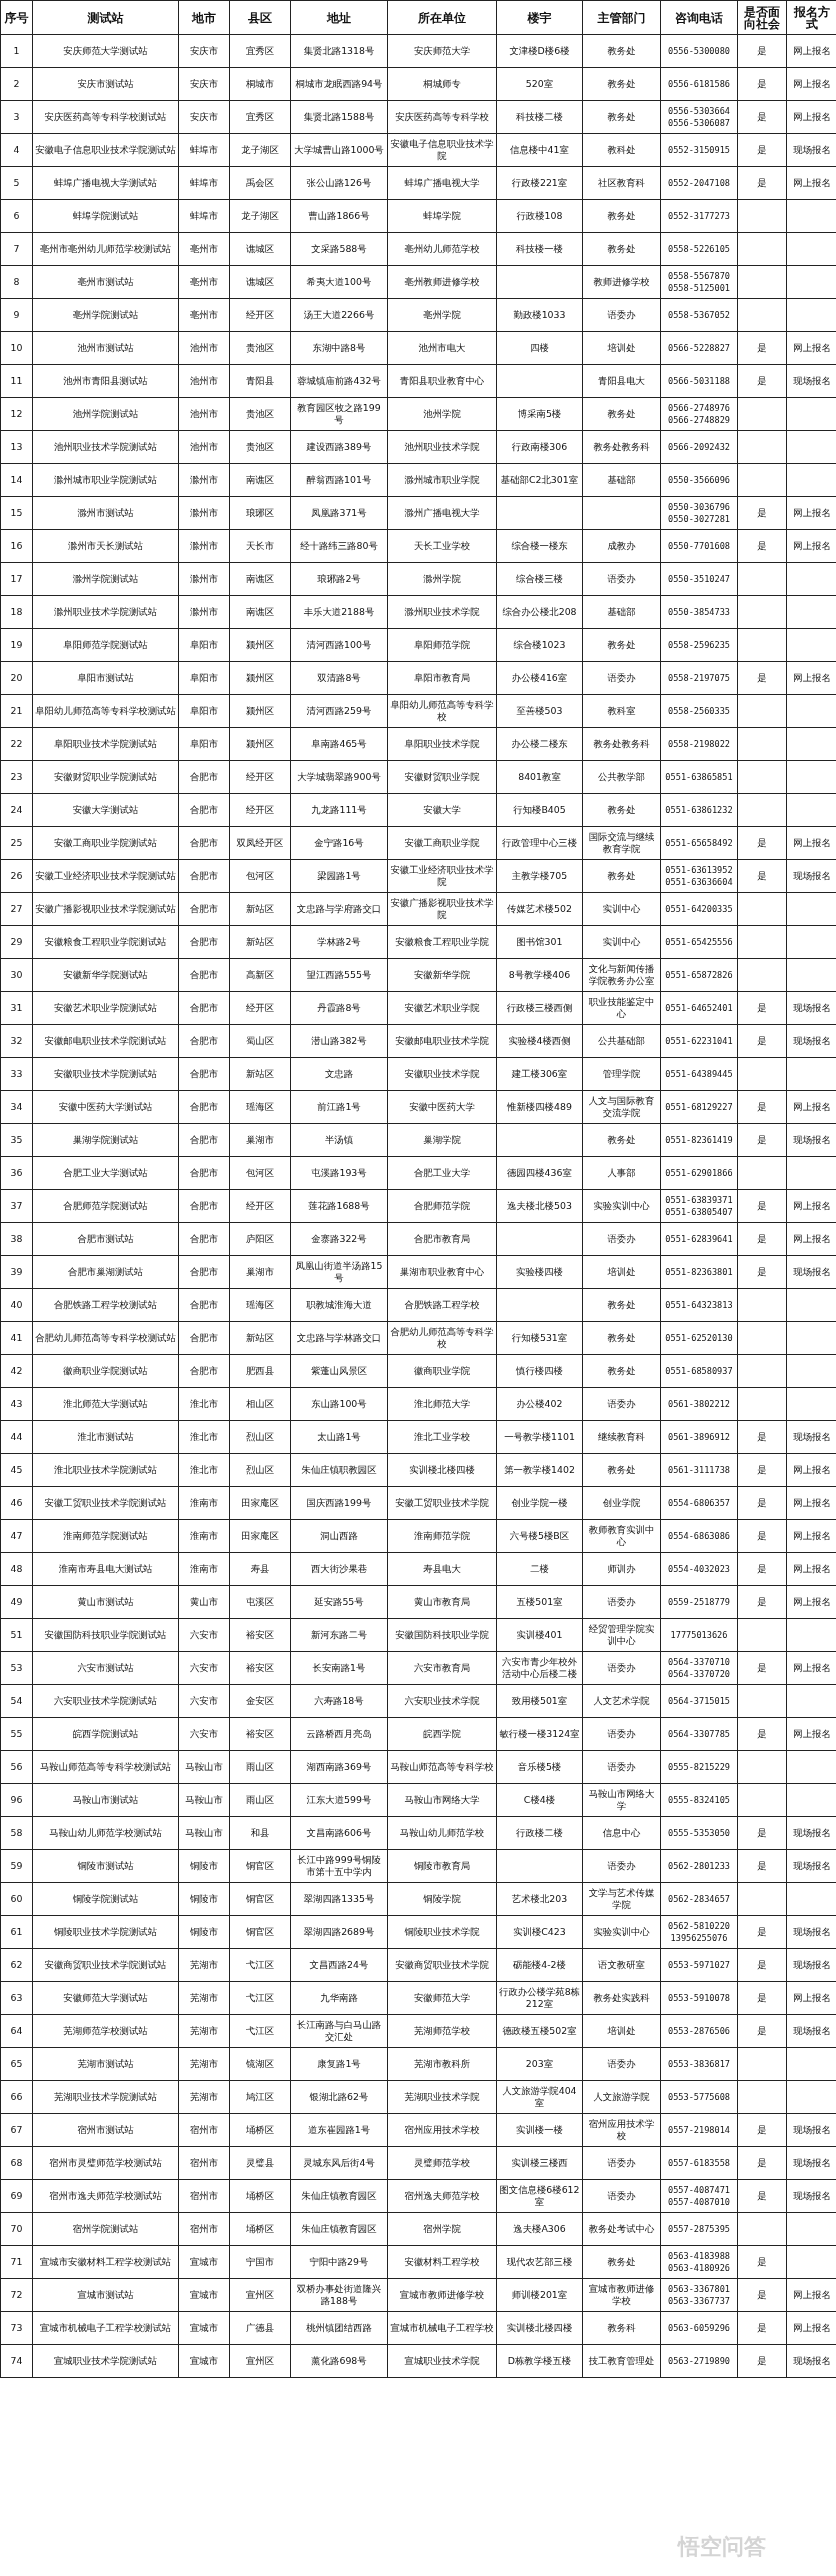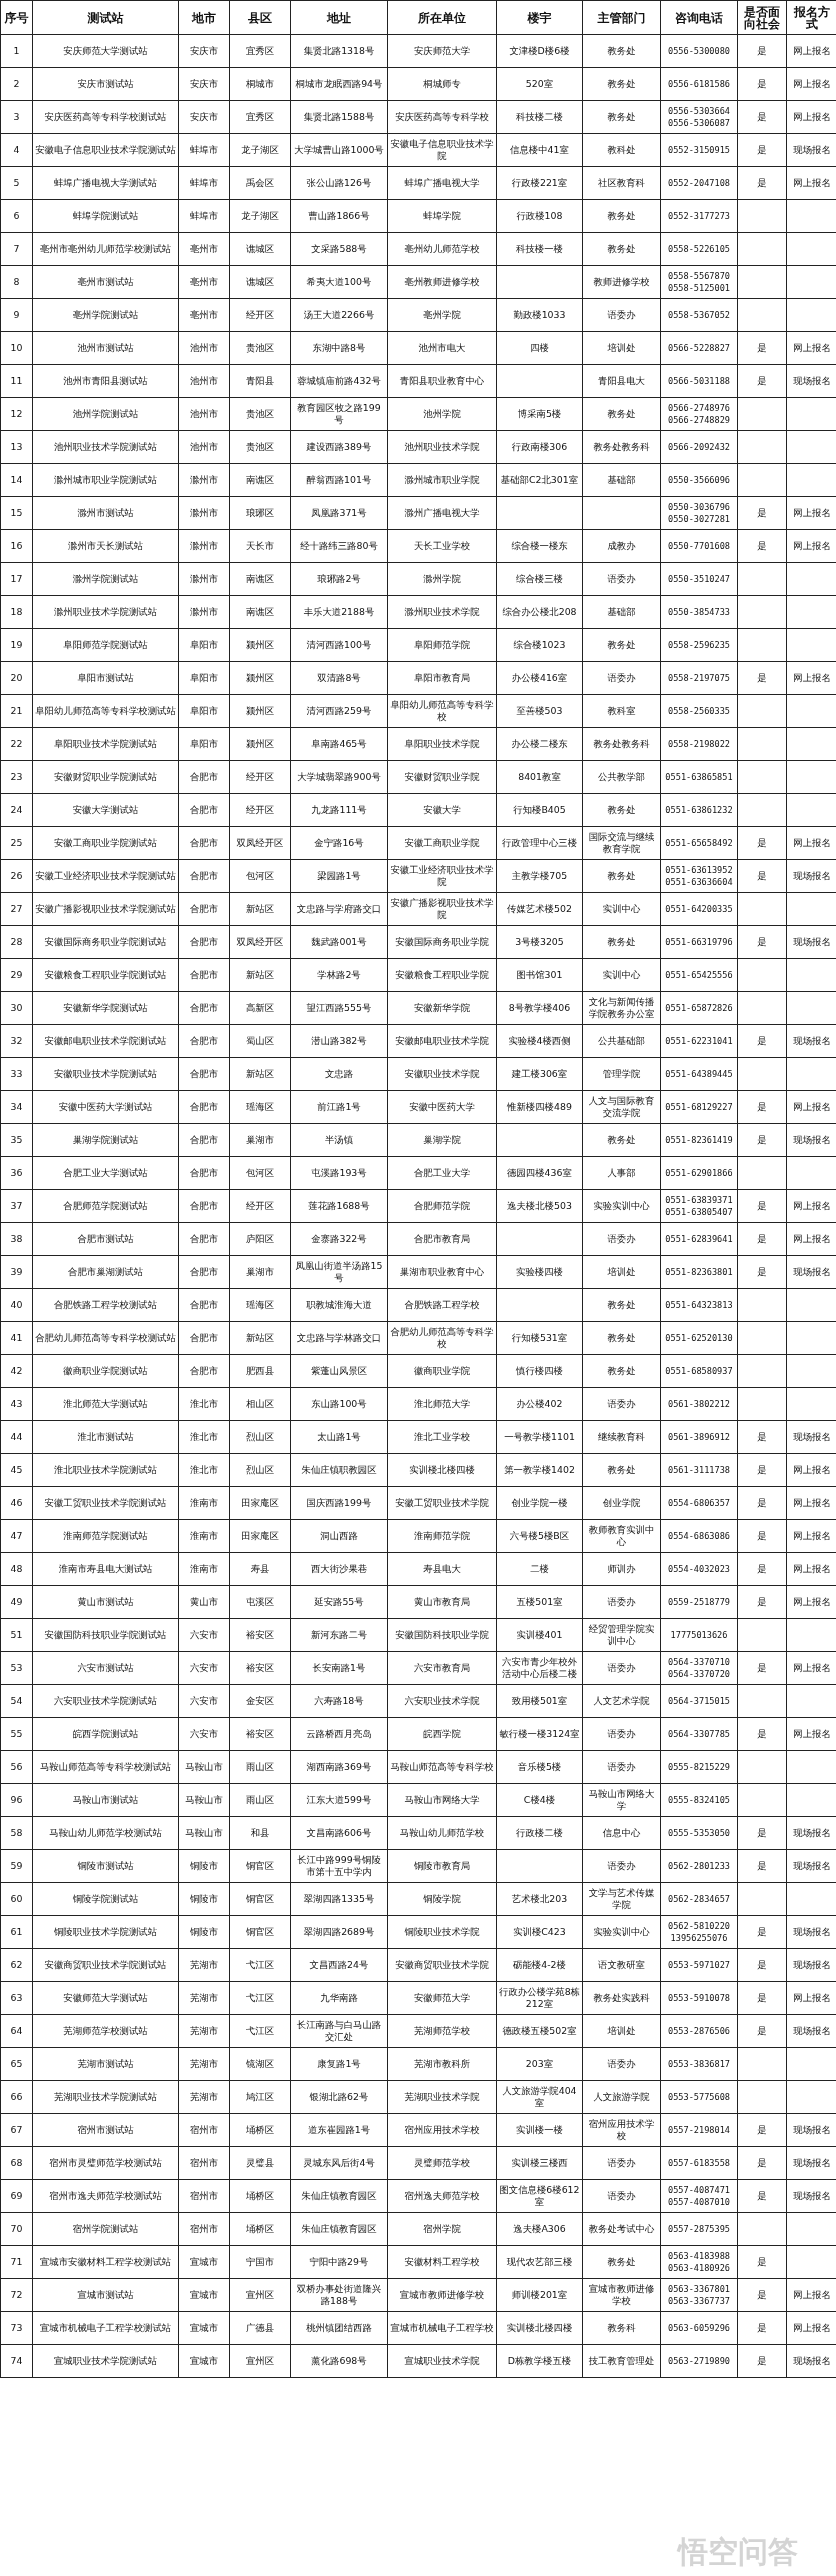--- a/index.html
+++ b/index.html
@@ -11,21 +11,21 @@
     font-size: 9.4px; line-height: 12px;
     padding: 0 1.7px; overflow: hidden;
     height: 33px; box-sizing: border-box;
     word-break: break-all;
   }
   th { font-weight: bold; font-size: 12px; line-height: 12px; height: 34px; }
   td.phone { font-family: "DejaVu Sans Mono", "Liberation Mono", monospace; font-size: 8.6px; white-space: pre-line; }
   td.idx { font-size: 9.4px; }
   .wm {
     position: absolute; left: 678px; top: 2532px; color: rgba(160,160,160,0.45);
-    font-size: 30px; font-weight: bold; pointer-events: none;
+    font-size: 22px; font-weight: bold; pointer-events: none;
   }
 </style>
 </head>
 <body>
 
 <table>
   <colgroup>
     <col style="width:32px">
       <col style="width:146px">
       <col style="width:51px">
@@ -404,33 +404,20 @@
         <td>新站区</td>
         <td>文忠路与学府路交口</td>
         <td>安徽广播影视职业技术学院</td>
         <td>传媒艺术楼502</td>
         <td>实训中心</td>
         <td class="phone">0551-64200335</td>
         <td></td>
         <td></td>
       </tr>
       <tr>
-        <td class="idx">28</td>
-        <td>安徽国际商务职业学院测试站</td>
-        <td>合肥市</td>
-        <td>双凤经开区</td>
-        <td>魏武路001号</td>
-        <td>安徽国际商务职业学院</td>
-        <td>3号楼3205</td>
-        <td>教务处</td>
-        <td class="phone">0551-66319796</td>
-        <td>是</td>
-        <td>现场报名</td>
-      </tr>
-      <tr>
         <td class="idx">29</td>
         <td>安徽粮食工程职业学院测试站</td>
         <td>合肥市</td>
         <td>新站区</td>
         <td>学林路2号</td>
         <td>安徽粮食工程职业学院</td>
         <td>图书馆301</td>
         <td>实训中心</td>
         <td class="phone">0551-65425556</td>
         <td></td>
@@ -441,20 +428,33 @@
         <td>安徽新华学院测试站</td>
         <td>合肥市</td>
         <td>高新区</td>
         <td>望江西路555号</td>
         <td>安徽新华学院</td>
         <td>8号教学楼406</td>
         <td>文化与新闻传播学院教务办公室</td>
         <td class="phone">0551-65872826</td>
         <td></td>
         <td></td>
+      </tr>
+      <tr>
+        <td class="idx">31</td>
+        <td>安徽艺术职业学院测试站</td>
+        <td>合肥市</td>
+        <td>经开区</td>
+        <td>丹霞路8号</td>
+        <td>安徽艺术职业学院</td>
+        <td>行政楼三楼西侧</td>
+        <td>职业技能鉴定中心</td>
+        <td class="phone">0551-64652401</td>
+        <td>是</td>
+        <td>现场报名</td>
       </tr>
       <tr>
         <td class="idx">32</td>
         <td>安徽邮电职业技术学院测试站</td>
         <td>合肥市</td>
         <td>蜀山区</td>
         <td>潜山路382号</td>
         <td>安徽邮电职业技术学院</td>
         <td>实验楼4楼西侧</td>
         <td>公共基础部</td>

